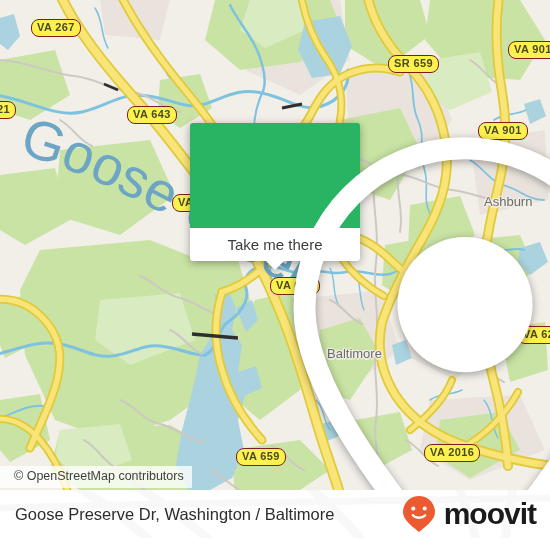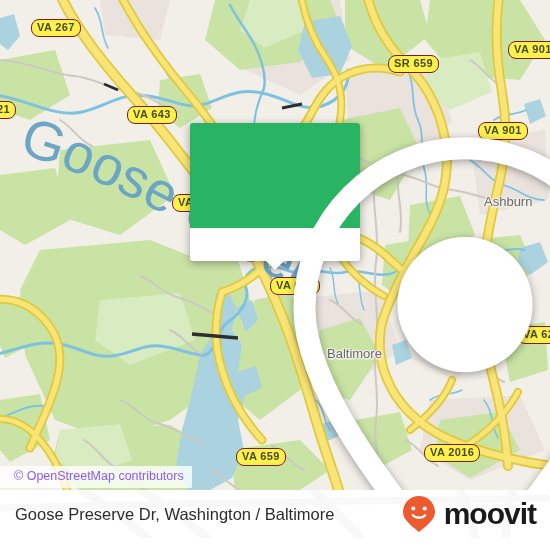--- a/index.html
+++ b/index.html
@@ -77,21 +77,21 @@
     border-left:10px solid transparent;
     border-right:10px solid transparent;
     border-top:10px solid #ffffff;
   }
 
   
   #attrib{
     position:absolute;left:0;top:466px;
     background:rgba(255,255,255,.78);
     padding:3px 8px 4px 14px;
-    font-size:12.5px;color:#8b5cf6;white-space:nowrap;
+    font-size:12.5px;color:#404040;white-space:nowrap;
     line-height:15px;
   }
 
   
   #bottombar{
     position:absolute;left:0;top:490px;width:550px;height:48px;
     background:#ffffff;overflow:hidden;
   }
   #bottombar .roadghost{position:absolute;left:0;top:-40px;width:550px;height:100px;opacity:.5;}
   #title{
@@ -319,20 +319,21 @@
     <div class="place" style="left:327px;top:346px;">Baltimore</div>
 
     <div id="popup">
       <div class="card-top">
         <svg width="48" height="58" viewBox="0 0 48 58">
           <path d="M24,3 C13.5,3 5,11.5 5,22 C5,32 16,45 24,55 C32,45 43,32 43,22 C43,11.5 34.5,3 24,3 Z" fill="none" stroke="#ffffff" stroke-width="2.6"></path>
           <circle cx="24" cy="21.5" r="8" fill="#ffffff"></circle>
         </svg>
       </div>
       <div class="card-bottom">
+        <span class="cta">Take me there</span>
         <span class="tail"></span>
       </div>
     </div>
 
     <div id="attrib">© OpenStreetMap contributors</div>
   </div>
 
   <div id="bottombar">
     <svg class="roadghost" viewBox="0 0 550 100" preserveAspectRatio="none">
       <g stroke="#f3f3f3" fill="none" stroke-width="9" stroke-linecap="round">

